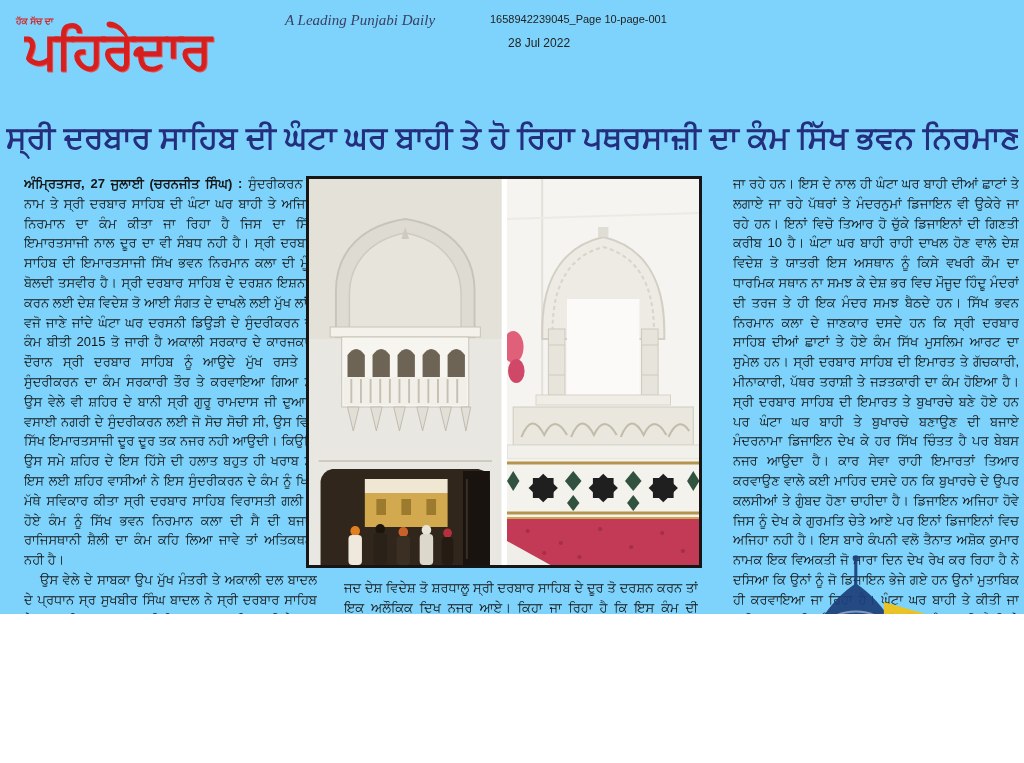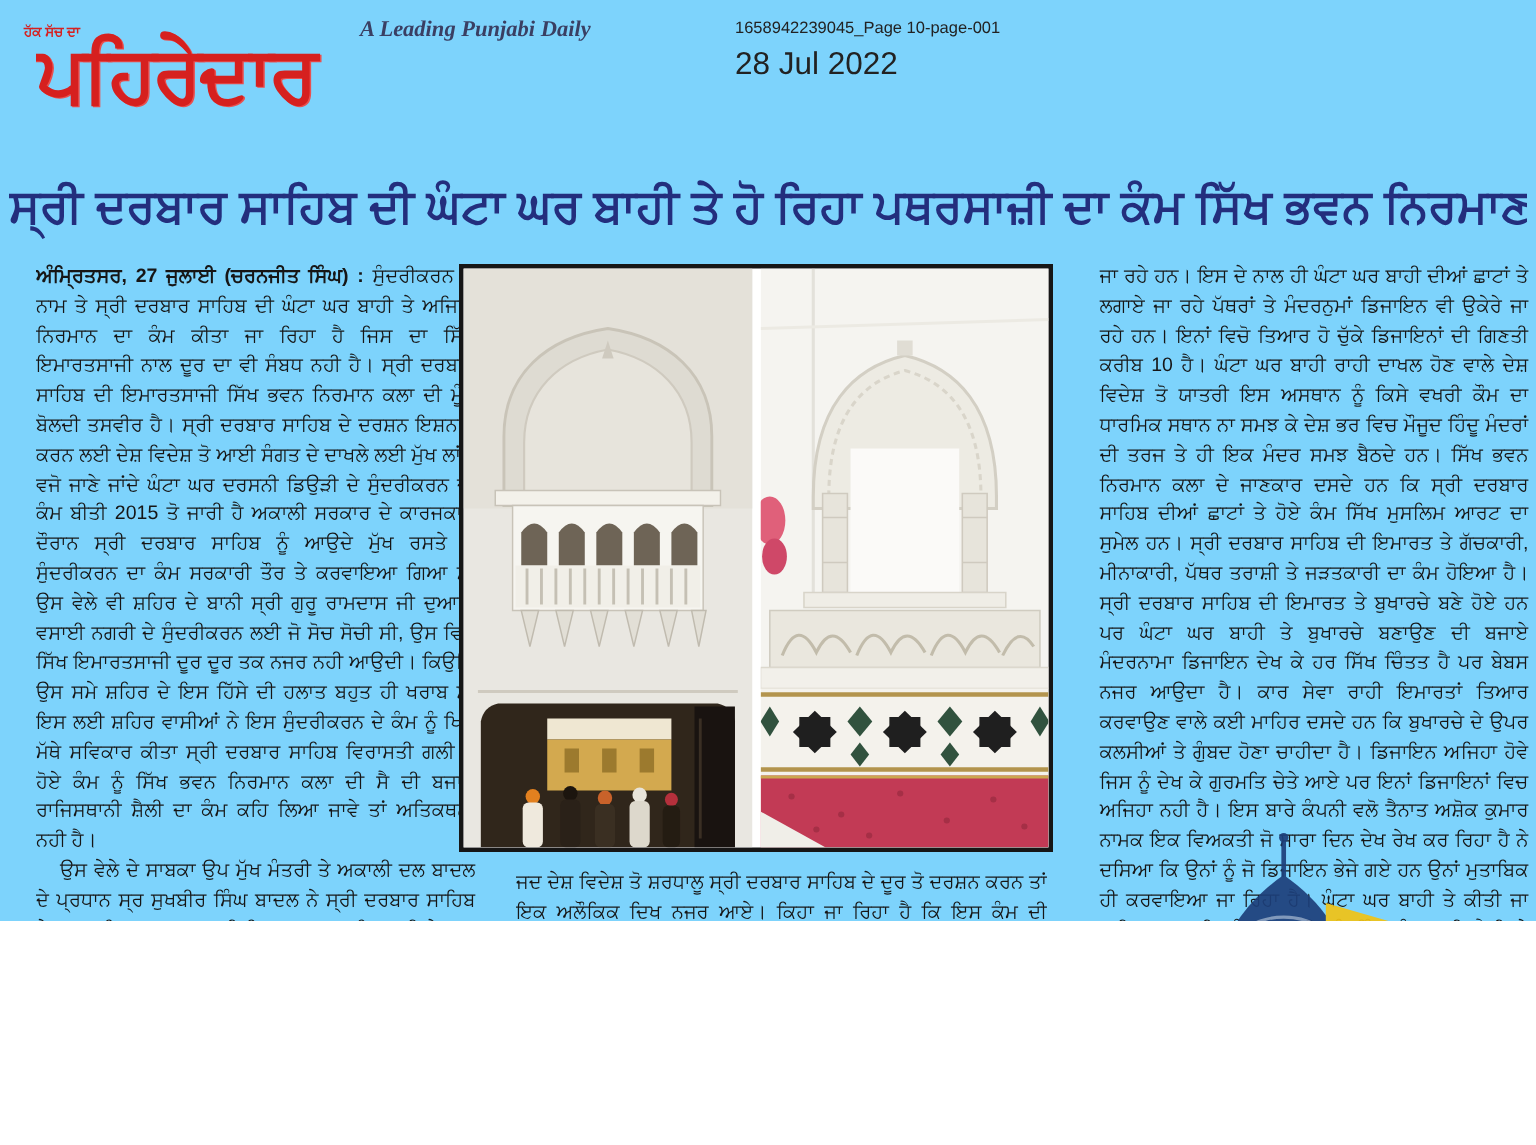--- a/index.html
+++ b/index.html
@@ -11,31 +11,31 @@
   }
   
   .tagline { position:absolute; left:16px; top:16px; font-size:9px; font-weight:bold; color:#d6201f; }
   .masthead-title {
     position:absolute; left:24px; top:4px; width:480px; height:96px;
     font-size:52px; line-height:92px; font-weight:bold; color:#d6201f;
     letter-spacing:-2px; white-space:nowrap; overflow:hidden;
     text-shadow:1px 1px 0 #e9504f;
   }
   .leading-daily {
-    position:absolute; left:240px; top:12px; width:240px; text-align:left;
-    font-size:15px; font-weight:bold; font-style:italic; color:#3a3f63;
+    position:absolute; left:240px; top:12px; width:240px; text-align:center;
+    font-size:15px; font-weight:normal; font-style:italic; color:#3a3f63;
     font-family:"Liberation Serif","DejaVu Serif",serif;
   }
   .info-row { position:absolute; left:0; top:95px; width:740px; height:12px; font-size:7.5px; color:#c03a36; font-weight:bold; }
   .info-rni { position:absolute; left:30px; top:0; }
   .info-edition { position:absolute; left:236px; top:0; }
   .info-phone { position:absolute; left:320px; top:0; }
   .file-info { position:absolute; left:490px; top:8px; color:#222; }
   .file-name { font-size:11px; line-height:22px; }
-  .file-date { font-size:21px; line-height:26px; }
+  .file-date { font-size:12px; line-height:26px;margin-left:18px; }
   
   .headline {
     position:absolute; left:6px; top:110px; width:1012px; height:58px;
     font-size:31px; font-weight:bold; color:#232e7d; text-align:center;
     white-space:nowrap; overflow:hidden; line-height:56px;
   }
   
   .col { position:absolute; text-align:justify; font-size:13px; line-height:19.8px; overflow:hidden; color:#161616; }
   .col p + p { text-indent:16px; }
   .col-left   { left:8px;   top:174px; width:293px; height:586px;margin-left:16px; }

